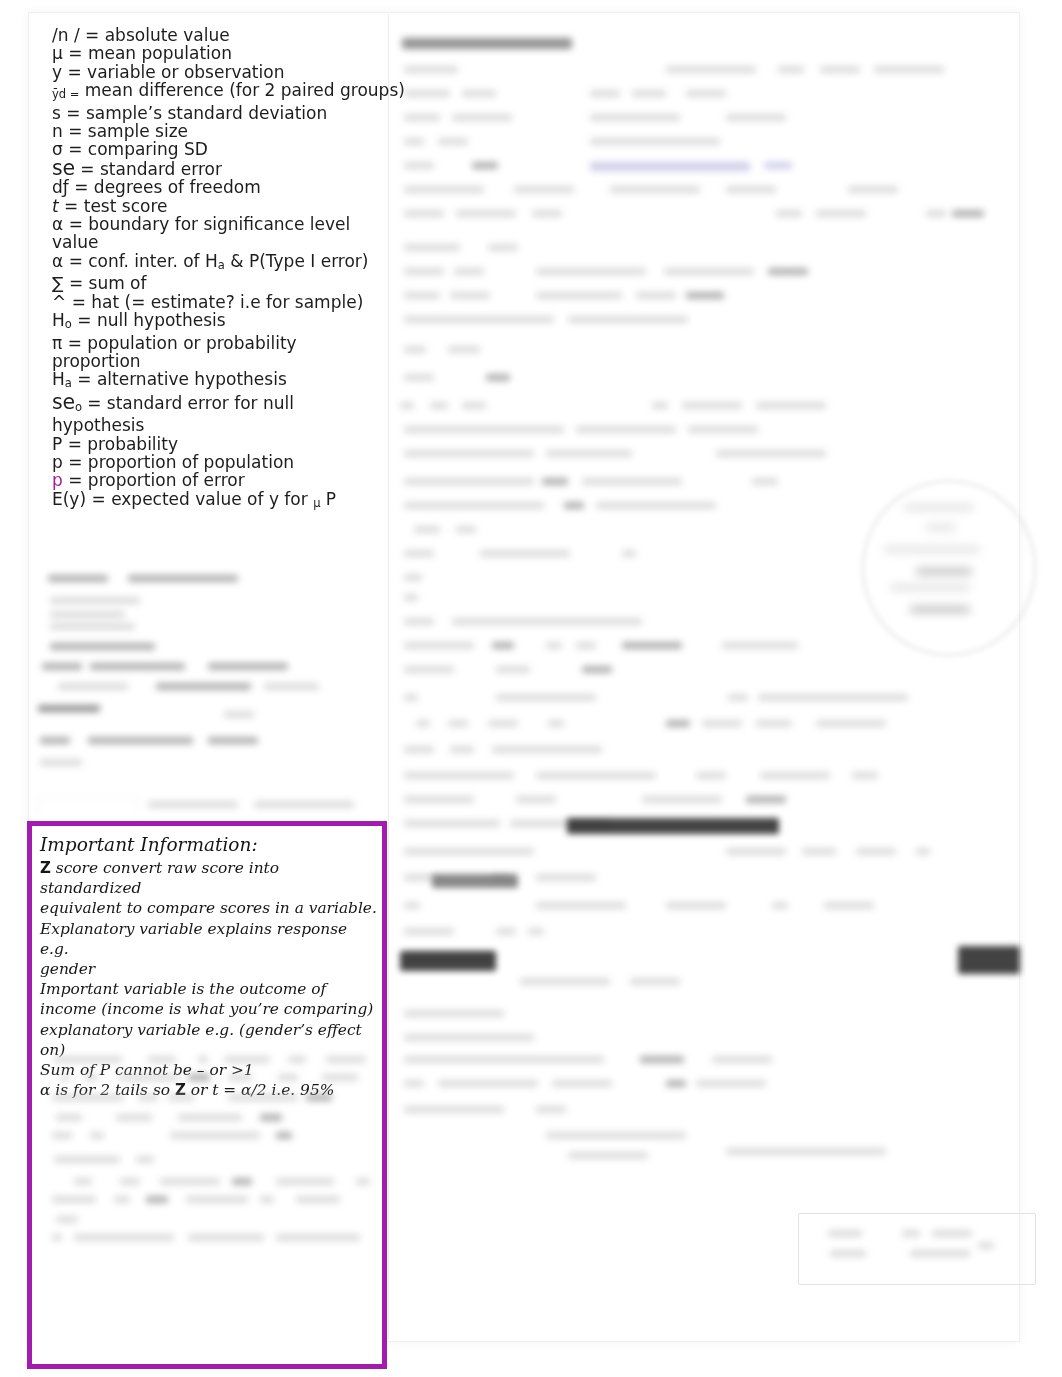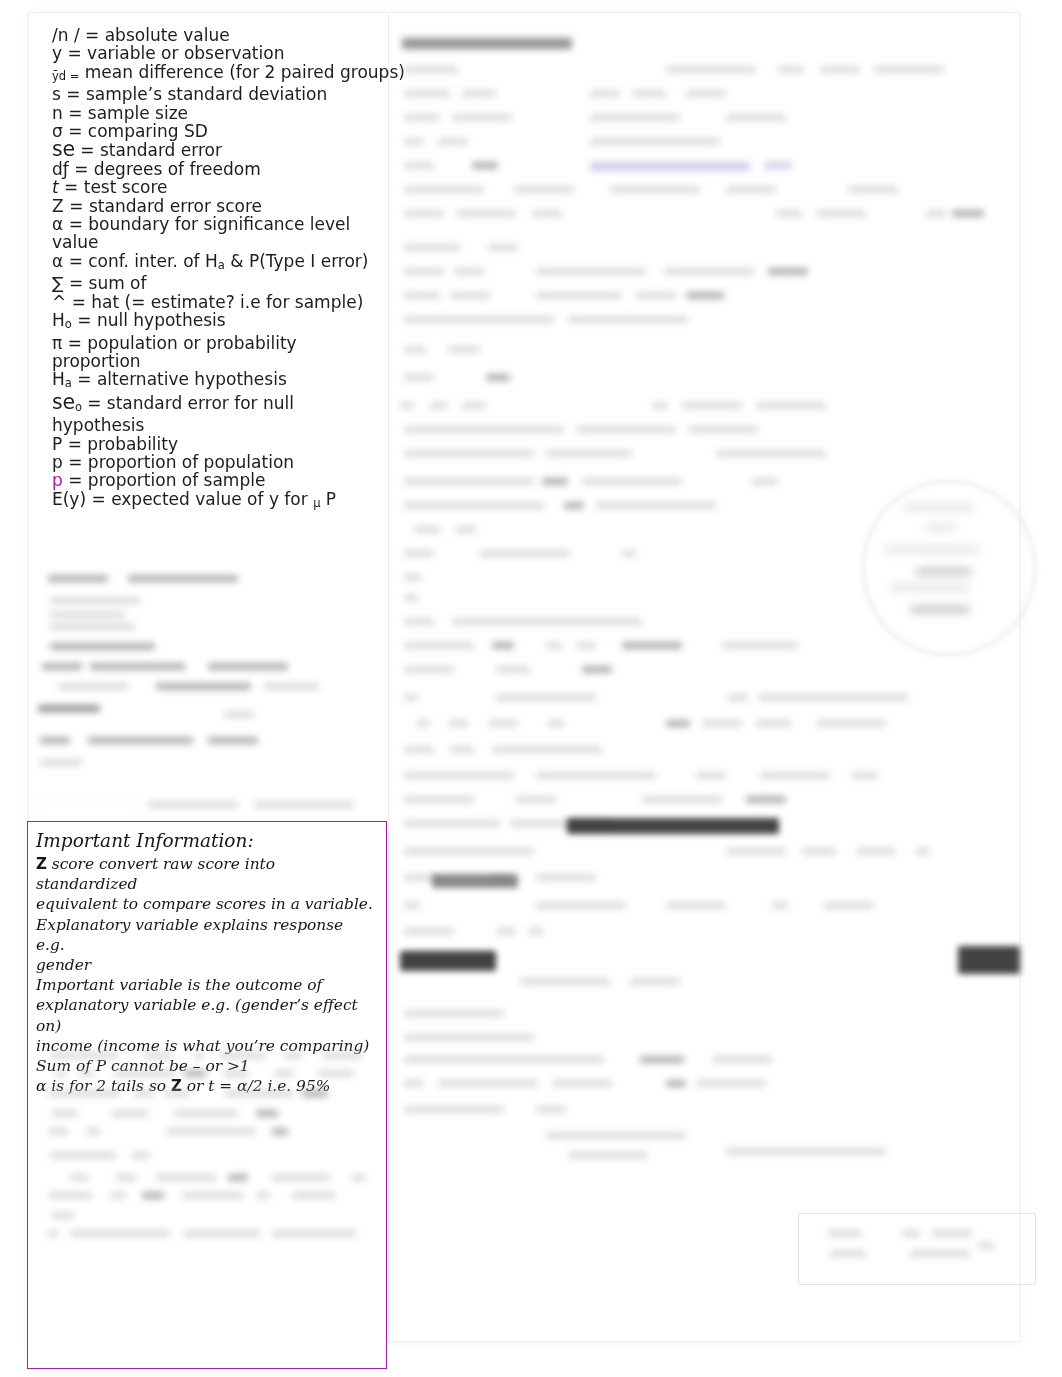--- a/index.html
+++ b/index.html
@@ -75,21 +75,21 @@
   .sym-line .zed {
     font-family: "DejaVu Sans", sans-serif;
     letter-spacing: .3px;
   }
 
   
   #important-box {
     position: absolute;
     left: 27px; top: 821px;
     width: 360px; height: 548px;
-    border: 1px solid #a21caf;
+    border: 5px solid #a21caf;
     box-sizing: border-box;
     background: #ffffff;
   }
   #important-inner {
     position: absolute;
     left: 8px; top: 8px;
     width: 340px;
     color: #161616;
     font-family: "DejaVu Serif", serif;
     font-style: italic;
@@ -177,20 +177,24 @@
   <div id="column-divider"></div>
 
   <div id="symbols-block">
 
 
     <div class="sym-line">
       <span>/n /</span>
       <span>= absolute value</span>
     </div>
 
+    <div class="sym-line">
+      <span>μ</span>
+      <span>= mean population</span>
+    </div>
 
     <div class="sym-line">
       <span>y</span>
       <span>= variable or observation</span>
     </div>
 
 
     <div class="sym-line">
       <span class="sub">ȳd =</span>
       <span>mean difference (for 2 paired groups)</span>
@@ -219,24 +223,20 @@
     <div class="sym-line">
       <span>dƒ</span>
       <span>= degrees of freedom</span>
     </div>
 
     <div class="sym-line">
       <span class="ital">t</span>
       <span>= test score</span>
     </div>
 
-    <div class="sym-line">
-      <span class="zed">Z</span>
-      <span>= standard error score</span>
-    </div>
 
     <div class="sym-line wrap">
       <span>α</span>
       <span>= boundary for significance level value</span>
     </div>
 
     <div class="sym-line">
       <span>α</span>
       <span>= conf. inter. of H<span class="sub">a</span> &amp; P(Type I error)</span>
     </div>
@@ -276,21 +276,21 @@
       <span>= probability</span>
     </div>
 
     <div class="sym-line">
       <span>p</span>
       <span>= proportion of population</span>
     </div>
 
     <div class="sym-line">
       <span class="magenta">p</span>
-      <span>= proportion of sample</span>
+      <span>= proportion of error</span>
     </div>
 
     <div class="sym-line">
       <span>E(y)</span>
       <span>= expected value of y for <span class="sub">μ</span> P</span>
     </div>
 
   </div>
 
   <div class="blur-region" style="left:28px; top:565px; width:360px; height:250px;">
@@ -322,22 +322,22 @@
       <div id="important-heading">Important Information:</div>
 
       <div class="info-line">
         <span class="zed">Z</span>
         <span>score convert raw score into standardized</span>
       </div>
       <div class="info-line">equivalent to compare scores in a variable.</div>
       <div class="info-line">Explanatory variable explains response  e.g.</div>
       <div class="info-line">gender</div>
       <div class="info-line">Important variable is the outcome of</div>
+      <div class="info-line">income  (income is what you’re comparing)</div>
       <div class="info-line">explanatory variable   e.g. (gender’s effect on)</div>
-      <div class="info-line">income  (income is what you’re comparing)</div>
       <div class="info-line">Sum of P cannot be – or &gt;1</div>
       <div class="info-line">
         α is for 2 tails so <span class="zed">Z</span> or t = α/2 i.e. 95%
       </div>
     </div>
 
     <div class="blur-region" style="left:6px; top:212px; width:350px; height:255px;">
       <div class="blur-line light" style="left:16px; top:18px;  width:68px;"></div>
       <div class="blur-line light" style="left:110px;top:18px;  width:28px;"></div>
       <div class="blur-line light" style="left:160px;top:18px;  width:10px;"></div>

